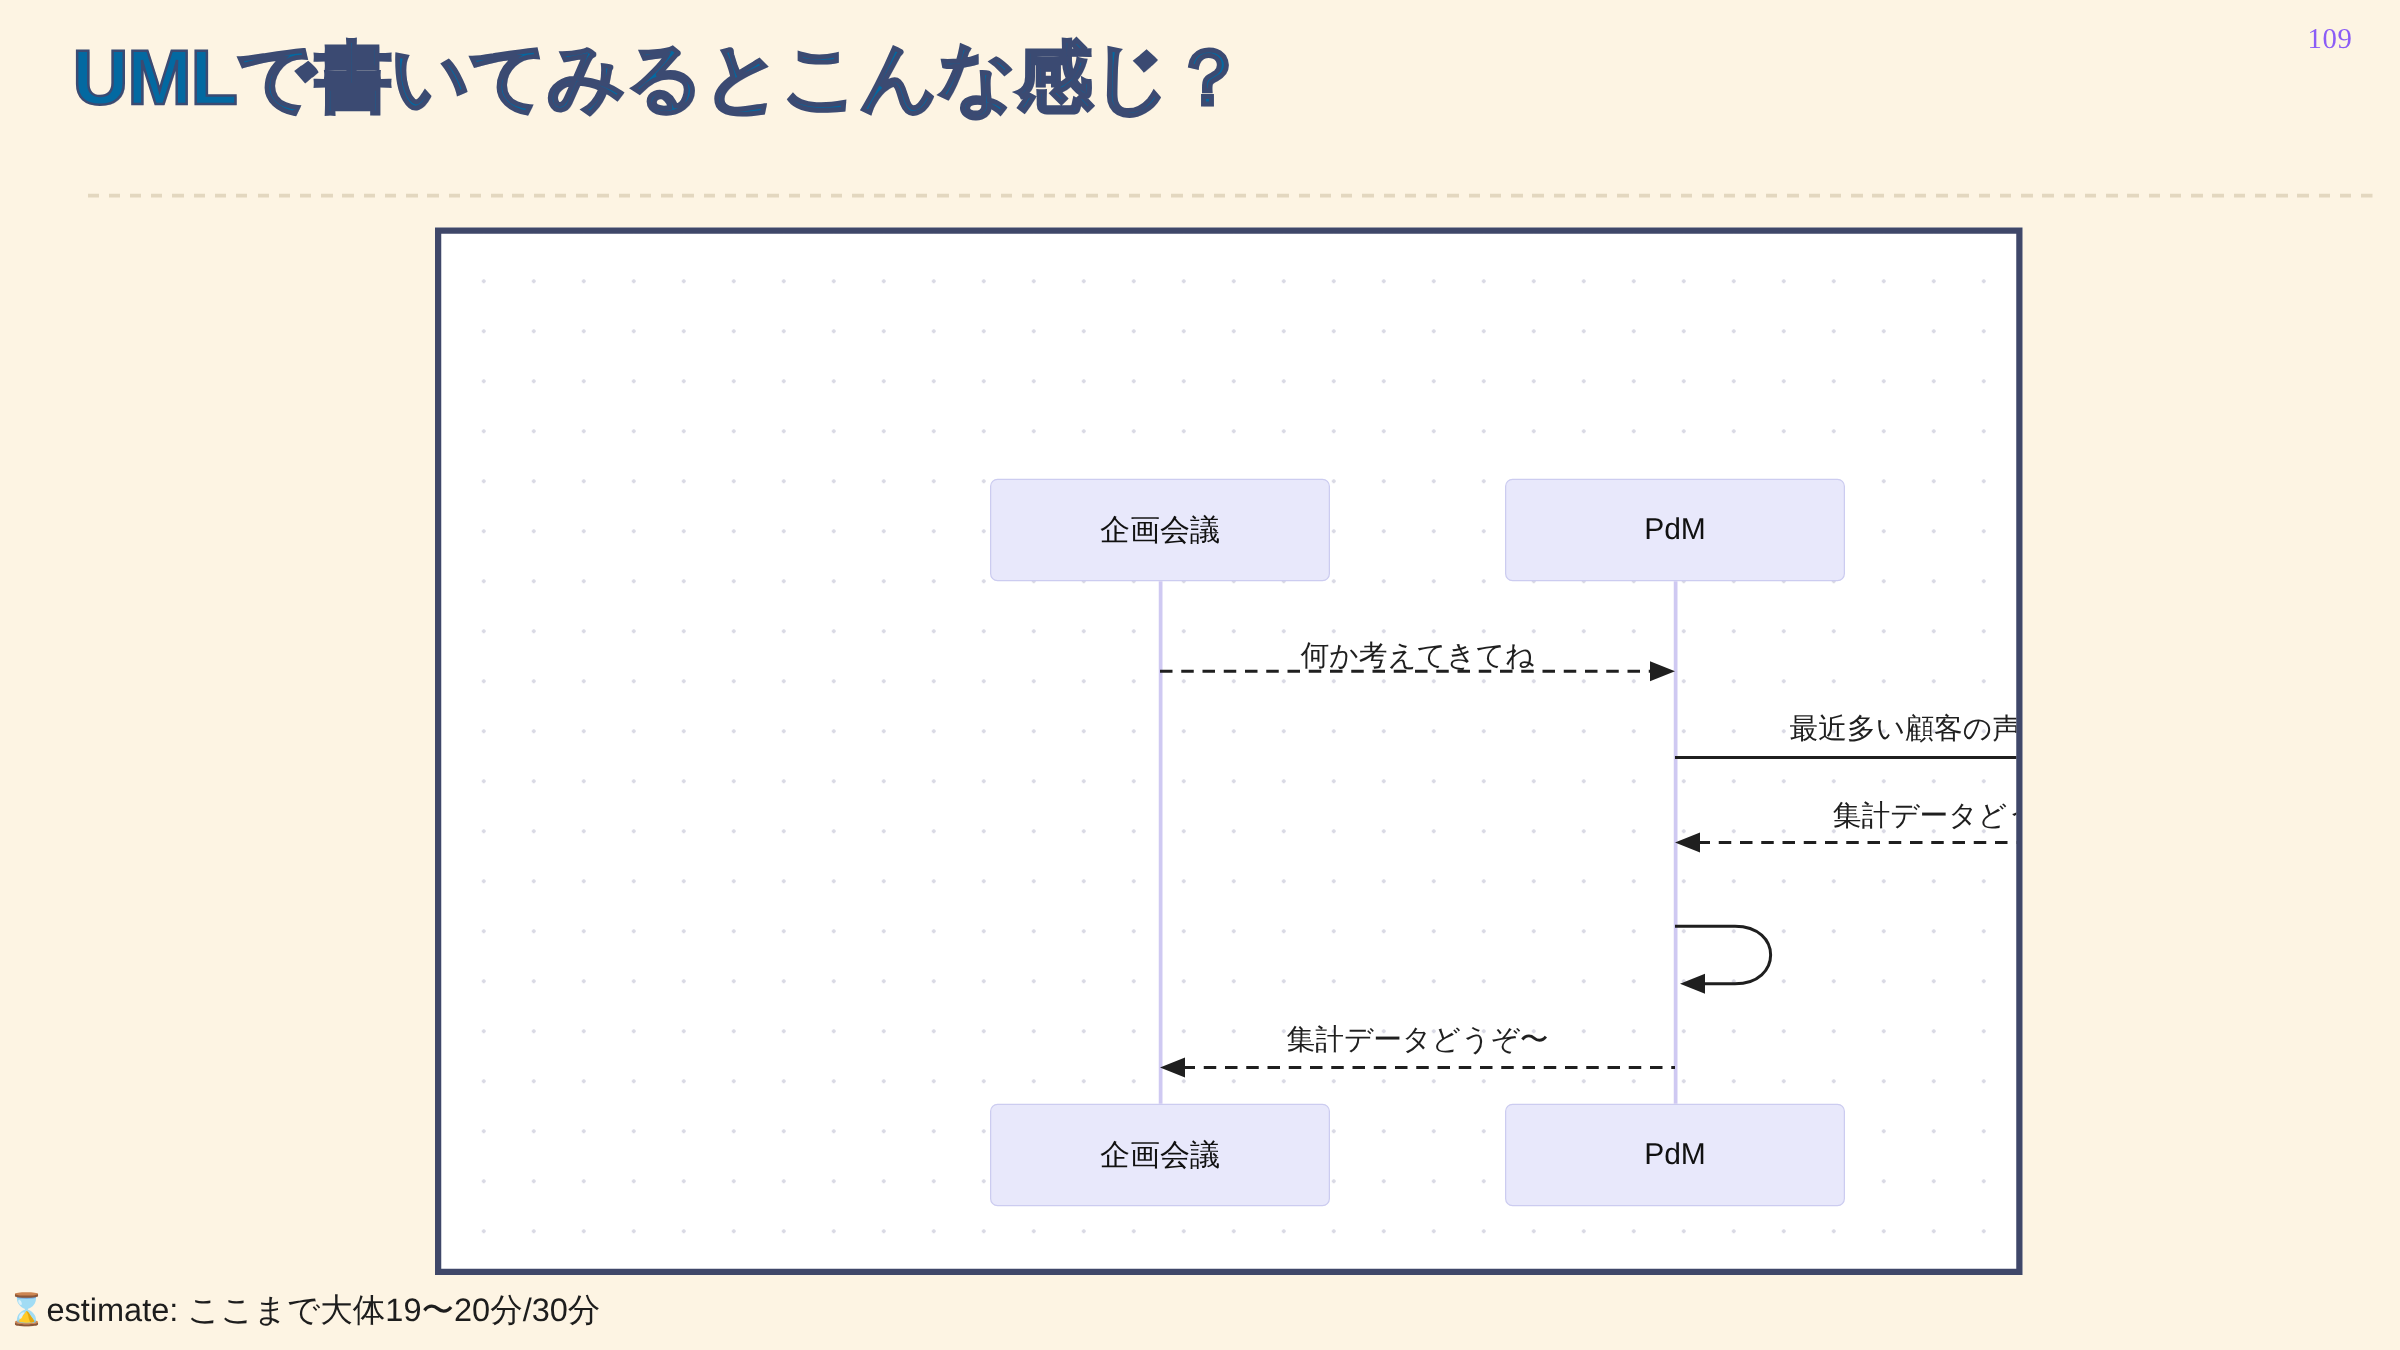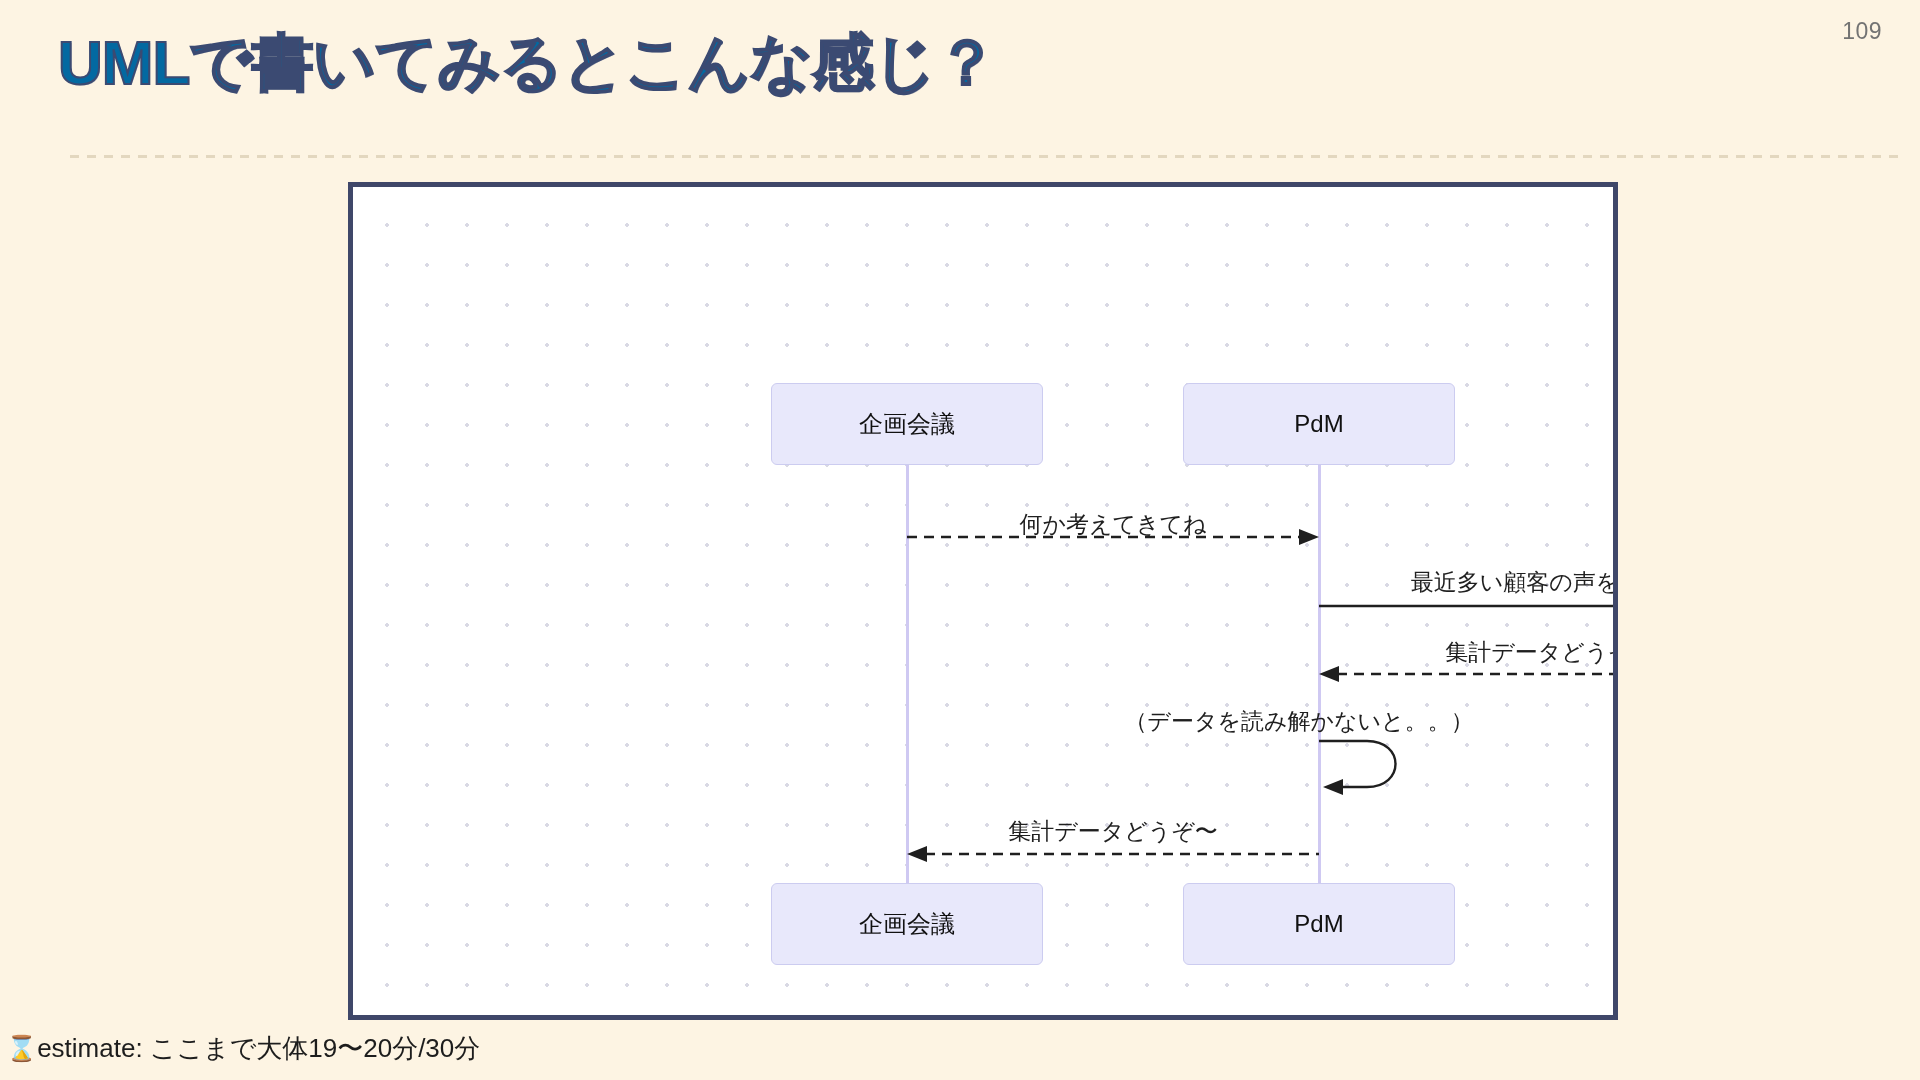--- a/index.html
+++ b/index.html
@@ -16,22 +16,22 @@
     font-family: "Liberation Sans", "DejaVu Sans", sans-serif;
     position: relative;
   }
 
   
   .page-number {
     position: absolute;
     top: 18px;
     right: 38px;
     font-size: 23px;
-    color: #737373;
-    font-family: Liberation Sans, sans-serif;
+    color: #8b5cf6;
+    font-family: Liberation Serif, serif;
     letter-spacing: 0.5px;
   }
 
   
   .slide-title {
     position: absolute;
     top: 32px;
     left: 58px;
     font-size: 62px;
     line-height: 1.0;
@@ -74,20 +74,21 @@
     inset: 0;
     background-image: radial-gradient(circle, #d9d9e4 1.6px, rgba(0,0,0,0) 1.7px);
     background-size: 40px 40px;
     background-position: 14px 18px;
     pointer-events: none;
   }
 
   .diagram-canvas {
     position: absolute;
     inset: 0;
+    margin-left: 21px;
   }
 
   
   .participant {
     position: absolute;
     background: #e8e8fb;
     border: 1px solid #ccccf0;
     border-radius: 6px;
     display: flex;
     align-items: center;
@@ -186,21 +187,20 @@
           <polygon points="442,3 462,11 442,19" fill="#1f1f1f"></polygon>
         </svg>
       </div>
       <div class="msg-label" style="top: 450px; left: 1197px;">集計データどうぞ！</div>
       <div class="msg-arrow" style="left: 966px; top: 476px; width: 462px;">
         <svg width="462" height="22" viewBox="0 0 462 22">
           <line x1="18" y1="11" x2="462" y2="11" stroke="#1f1f1f" stroke-width="2.4" stroke-dasharray="10,7"></line>
           <polygon points="20,3 0,11 20,19" fill="#1f1f1f"></polygon>
         </svg>
       </div>
-      <div class="msg-label" style="top: 519px; left: 946px;">（データを読み解かないと。。）</div>
       <div class="self-loop" style="left: 966px; top: 548px;">
         <svg width="110" height="70" viewBox="0 0 110 70">
           <path d="M 0 6 L 48 6 C 86 6 86 52 48 52 L 22 52" fill="none" stroke="#1f1f1f" stroke-width="2.4"></path>
           <polygon points="24,44 4,52 24,60" fill="#1f1f1f"></polygon>
         </svg>
       </div>
       <div class="msg-label" style="top: 629px; left: 760px;">集計データどうぞ〜</div>
       <div class="msg-arrow" style="left: 554px; top: 656px; width: 412px;">
         <svg width="412" height="22" viewBox="0 0 412 22">
           <line x1="18" y1="11" x2="412" y2="11" stroke="#1f1f1f" stroke-width="2.4" stroke-dasharray="10,7"></line>

